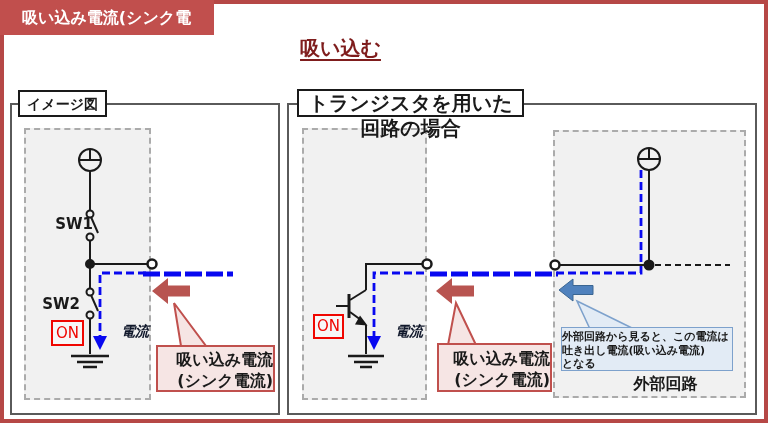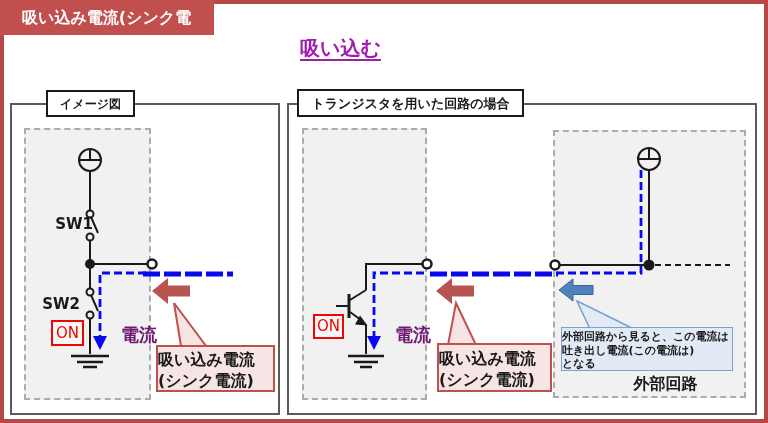--- a/index.html
+++ b/index.html
@@ -1,53 +1,53 @@
 <!DOCTYPE html>
 <html><head>
 <meta charset="utf-8">
 <style>
   html,body{margin:0;padding:0;background:#fff;}
   .canvas{position:relative;width:768px;height:423px;background:#ffffff;overflow:hidden;
           font-family:"DejaVu Sans","Liberation Sans",sans-serif;color:#1a1a1a;}
   .frame{position:absolute;left:0;top:0;right:0;bottom:0;border:4px solid #b64846;z-index:10;pointer-events:none;}
   .badge{position:absolute;left:0;top:0;width:214px;height:35px;background:#c14f4d;color:#ffffff;
          font-size:16px;font-weight:bold;line-height:35px;padding-left:22px;box-sizing:border-box;z-index:11;}
-  .main-title{position:absolute;left:253px;top:35px;width:175px;text-align:center;color:#a21caf;
+  .main-title{position:absolute;left:253px;top:35px;width:175px;text-align:center;color:#7f1d1d;
          font-size:20px;font-weight:bold;text-decoration:underline;text-decoration-thickness:2px;text-underline-offset:4px;z-index:4;}
   .panel{position:absolute;border:2px solid #5a5a5a;background:transparent;z-index:1;box-sizing:border-box;}
   .panel-header{position:absolute;background:#ffffff;border:2px solid #1a1a1a;font-weight:bold;
          text-align:center;box-sizing:border-box;z-index:3;}
   .innerbox{position:absolute;background:#f1f1f1;border:2px dashed #ababab;box-sizing:border-box;z-index:1;}
   .gfx{position:absolute;left:0;top:0;z-index:2;}
   .lbl{position:absolute;z-index:4;font-weight:bold;margin-left:16px;}
   .sw-label{font-size:15px;width:44px;text-align:right;}
   .on-box{position:absolute;border:2.5px solid #f00600;color:#f00600;background:#f7f7f7;
           font-size:15px;font-weight:normal;text-align:center;box-sizing:border-box;z-index:4;}
-  .cur-label{color:#701a75;font-size:18px;}
+  .cur-label{color:#0f172a;font-size:14px;font-style:italic;}
   .callout{position:absolute;background:#f6e5e4;border:2.5px solid #c0504d;box-sizing:border-box;
-           text-align:left;font-weight:bold;font-size:16px;line-height:21px;padding-top:2px;z-index:4;}
+           text-align:right;font-weight:bold;font-size:16px;line-height:21px;padding-top:2px;z-index:4;}
   .note{position:absolute;background:#e2ebf5;border:1.5px solid #7da1cc;box-sizing:border-box;
         text-align:left;font-weight:bold;font-size:11px;line-height:13.5px;padding-top:2px;z-index:4;}
   .ext-label{font-size:16px;text-align:center;}
 </style>
 </head>
 <body>
 
 <div class="canvas">
 
   <div class="frame"></div>
 
   <div class="badge">吸い込み電流(シンク電流)</div>
   <div class="main-title">吸い込む</div>
 
   <div class="panel" style="left:10px;top:103px;width:270px;height:312px;"></div>
   <div class="panel" style="left:287px;top:103px;width:470px;height:312px;"></div>
 
-  <div class="panel-header" style="left:18px;top:90px;width:89px;height:27px;font-size:12px;line-height:24px;margin-left:28px;">イメージ図</div>
-  <div class="panel-header" style="left:297px;top:89px;width:227px;height:28px;font-size:13px;line-height:25px;">トランジスタを用いた回路の場合</div>
+  <div class="panel-header" style="left:18px;top:90px;width:89px;height:27px;font-size:14px;line-height:24px;">イメージ図</div>
+  <div class="panel-header" style="left:297px;top:89px;width:227px;height:28px;font-size:20px;line-height:25px;">トランジスタを用いた回路の場合</div>
 
   <div class="innerbox" style="left:24px;top:128px;width:127px;height:272px;"></div>
   <div class="innerbox" style="left:302px;top:128px;width:125px;height:272px;"></div>
   <div class="innerbox" style="left:553px;top:130px;width:193px;height:268px;"></div>
 
   <svg class="gfx" width="768" height="423" viewBox="0 0 768 423">
 
     <g stroke="#1a1a1a" stroke-width="2" fill="none">
       <g>
         <circle cx="90" cy="160" r="11"></circle>
@@ -139,19 +139,19 @@
   <div class="on-box" style="left:313px;top:314px;width:31px;height:25px;line-height:21px;">ON</div>
   <div class="lbl cur-label" style="left:379px;top:323px;">電流</div>
 
   <div class="callout" style="left:437px;top:343px;width:115px;height:49px;padding-top:3px;">
     <div>吸い込み電流</div>
     <div>(シンク電流)</div>
   </div>
 
   <div class="note" style="left:561px;top:327px;width:172px;height:44px;">
     <div>外部回路から見ると、この電流は</div>
-    <div>吐き出し電流(この電流は)</div>
+    <div>吐き出し電流(吸い込み電流)</div>
     <div>となる</div>
   </div>
 
   <div class="lbl ext-label" style="left:553px;top:374px;width:193px;">外部回路</div>
 
 </div>
 
 </body></html>

